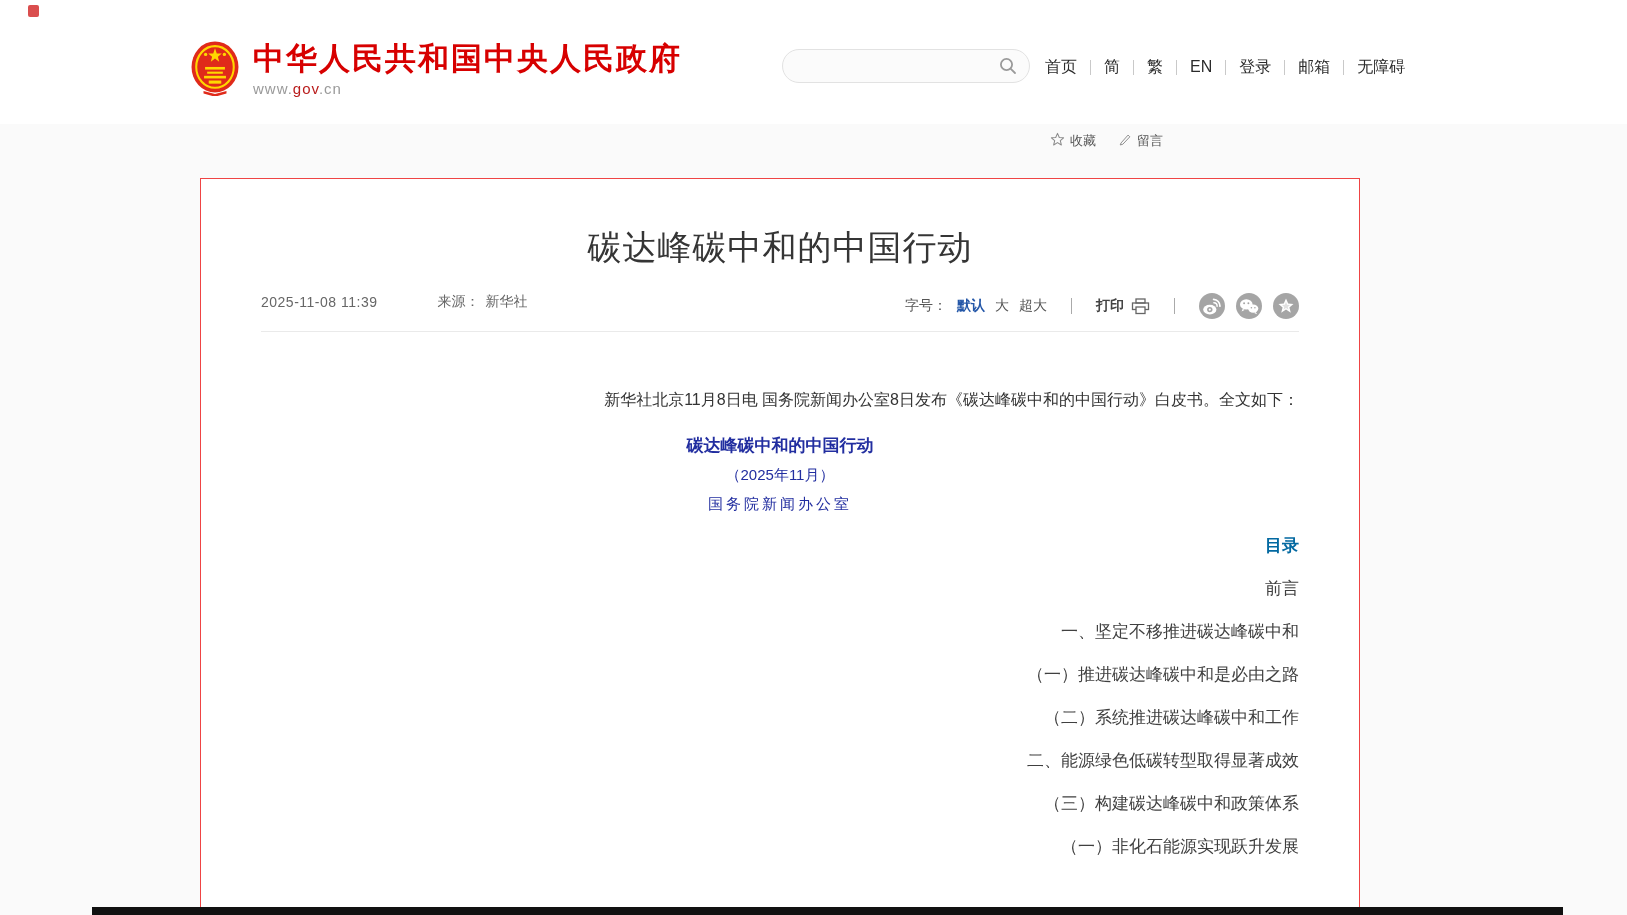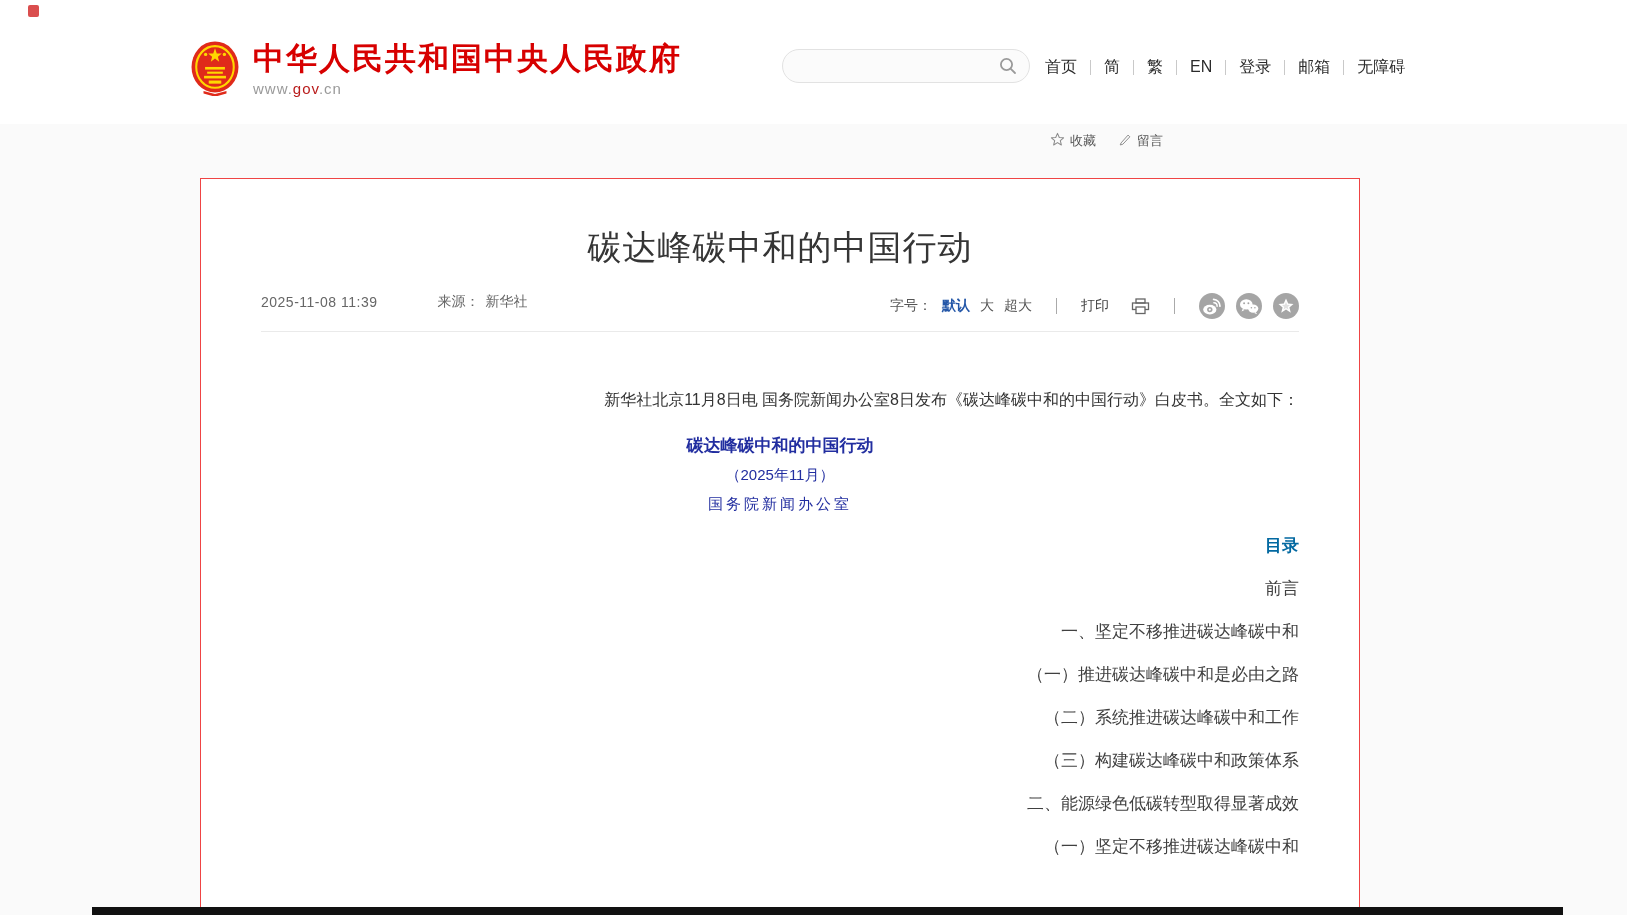--- a/index.html
+++ b/index.html
@@ -76,21 +76,21 @@
   }
   .meta-left { display:flex; align-items:center; }
   .meta-date { letter-spacing:.5px; }
   .meta-src-label { margin-left:60px; }
   .meta-src { margin-left:6px; }
 
   .meta-right { display:flex; align-items:center; gap:10px; font-size:14px; color:#555; }
   .fs-opt { cursor:pointer; }
   .fs-opt.sel { color:#2457a8; font-weight:bold; }
   .meta-sep { width:1px; height:16px; background:#aaa; margin:0 14px; }
-  .print-btn { display:flex; align-items:center; gap:22px; cursor:pointer; color:#444; }
+  .print-btn { display:flex; align-items:center; gap:7px; cursor:pointer; color:#444;font-weight:bold; }
   .share-ico { width:26px; height:26px; cursor:pointer; display:block; }
   .share-group { display:flex; align-items:center; gap:11px; }
 
   .meta-divider { margin:12px 60px 0; border-bottom:1px solid #eaeaea; }
 
   article { margin:56px 60px 0; color:#333; }
   article p { text-indent:2em;text-align:right; }
   .lead { font-size:16px; line-height:24px; margin-bottom:22px; color:#333; }
   .doc-title { text-align:center; text-indent:0 !important; font-size:17px; font-weight:bold; color:#222ea0; line-height:24px; margin-bottom:6px; }
   .doc-sub   { text-align:center; text-indent:0 !important; font-size:15px; color:#222ea0; line-height:22px; margin-bottom:7px; }
@@ -233,19 +233,19 @@
     <p class="lead">新华社北京11月8日电 国务院新闻办公室8日发布《碳达峰碳中和的中国行动》白皮书。全文如下：</p>
     <p class="doc-title">碳达峰碳中和的中国行动</p>
     <p class="doc-sub">（2025年11月）</p>
     <p class="doc-author">国务院新闻办公室</p>
 
     <p class="toc-heading">目录</p>
     <p class="toc-item">前言</p>
     <p class="toc-item">一、坚定不移推进碳达峰碳中和</p>
     <p class="toc-item">（一）推进碳达峰碳中和是必由之路</p>
     <p class="toc-item">（二）系统推进碳达峰碳中和工作</p>
+    <p class="toc-item">二、能源绿色低碳转型取得显著成效</p>
     <p class="toc-item">（三）构建碳达峰碳中和政策体系</p>
-    <p class="toc-item">二、能源绿色低碳转型取得显著成效</p>
-    <p class="toc-item">（一）坚定不移推进碳达峰碳中和</p>
+    <p class="toc-item">（一）非化石能源实现跃升发展</p>
   </article>
 </main>
 
 <div class="bottom-bar"></div>
 
 </body></html>

